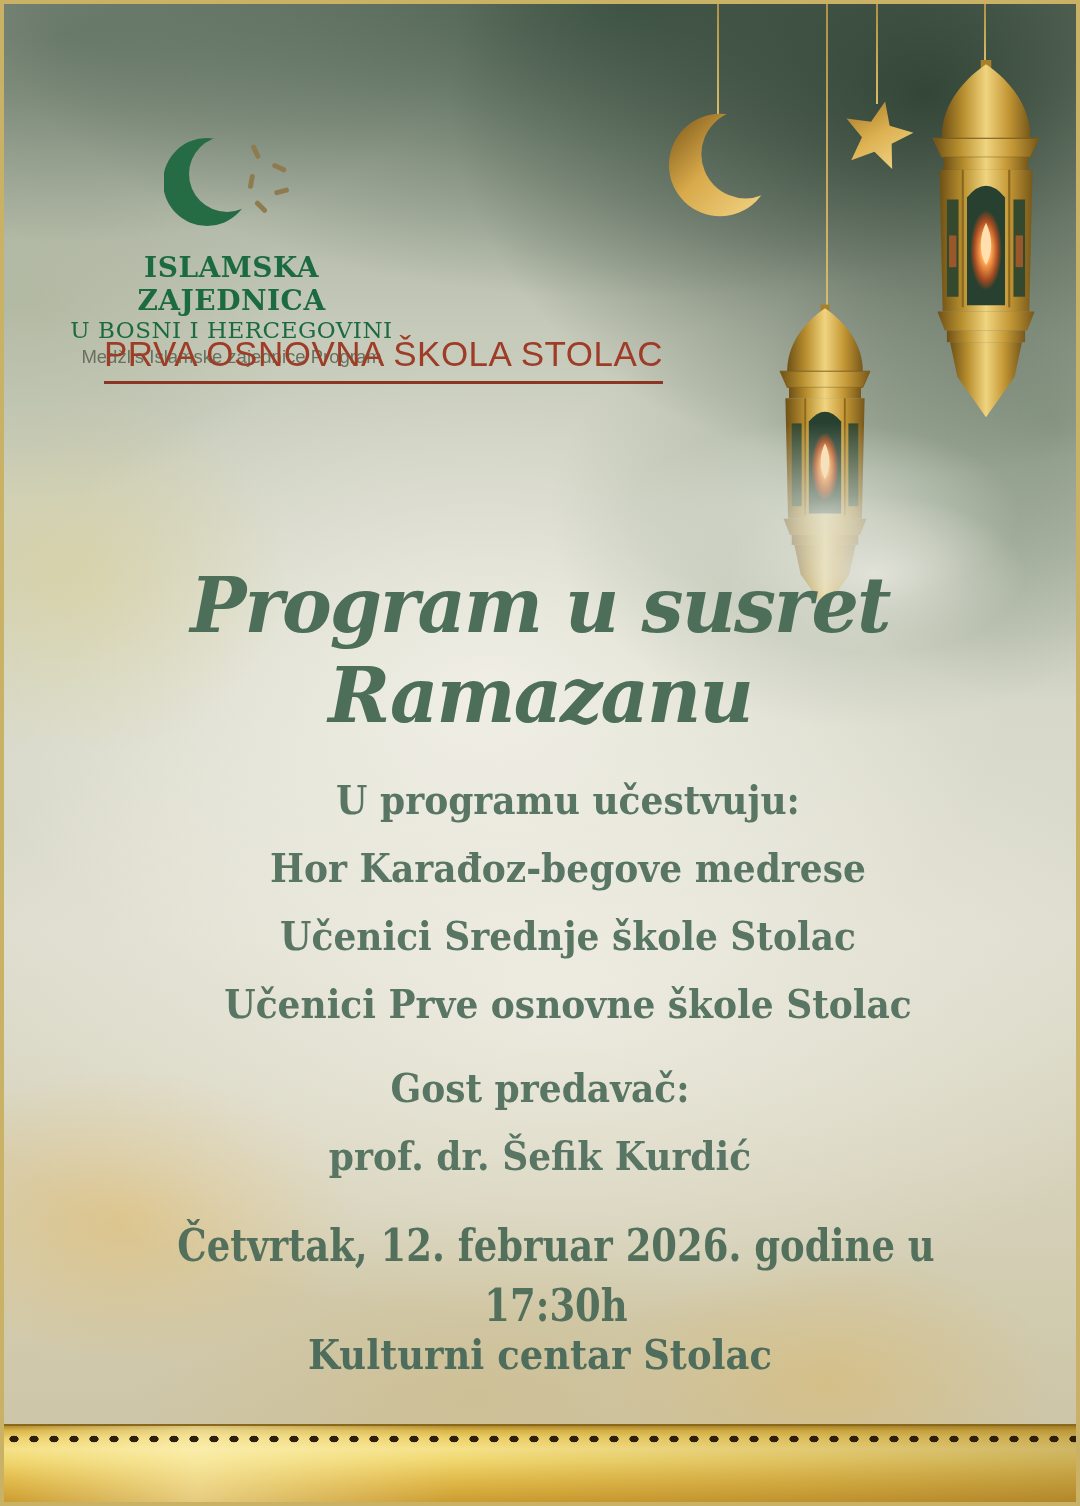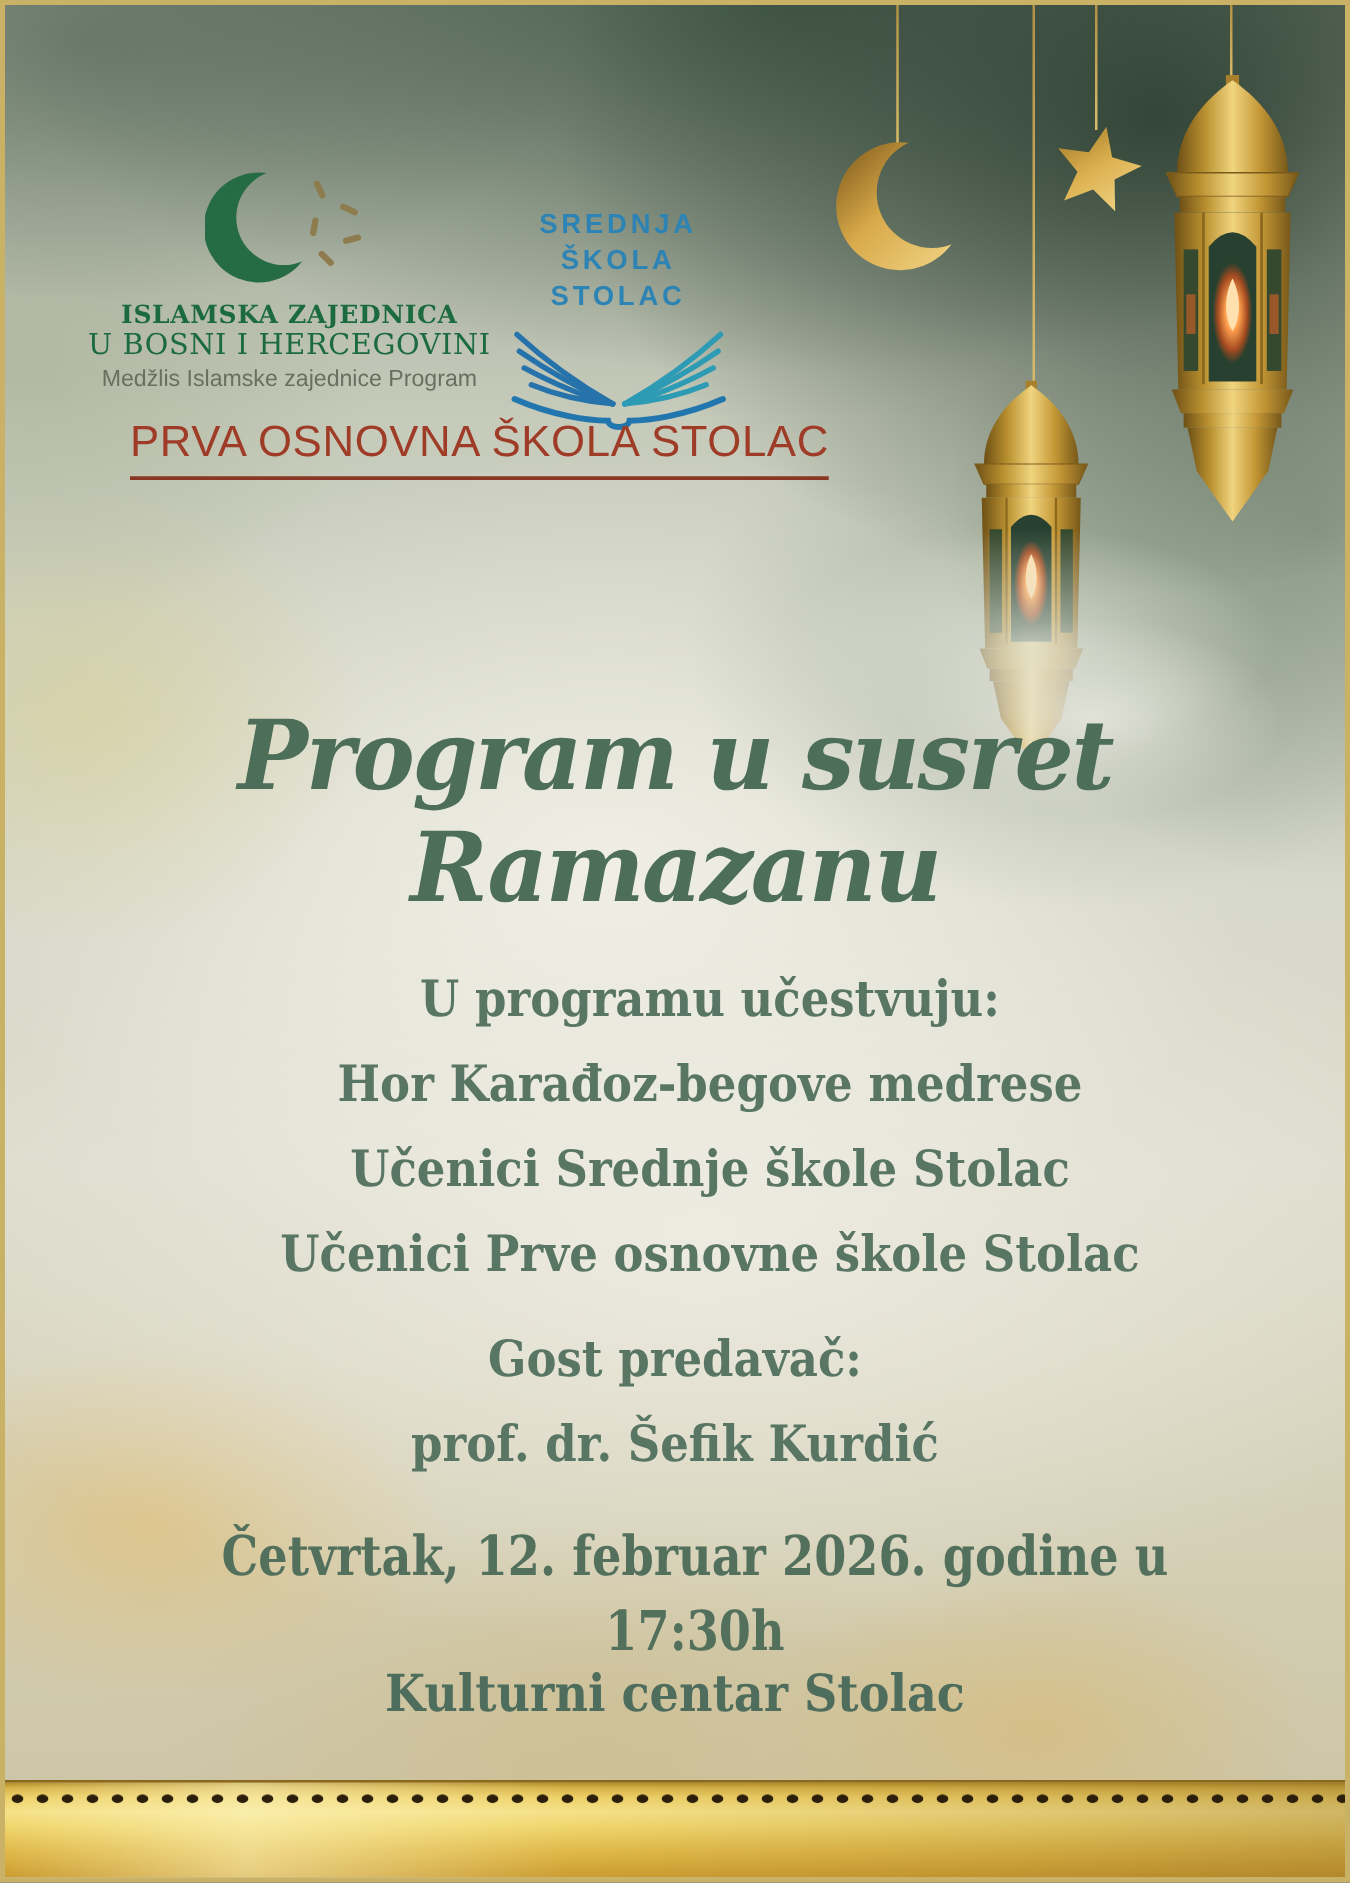--- a/index.html
+++ b/index.html
@@ -46,21 +46,21 @@
     background: radial-gradient(ellipse 50% 50% at 50% 50%, rgba(224,228,217,0.75), rgba(224,228,217,0) 70%);
   }
   .mist2 {
     left: 660px; top: 460px; width: 420px; height: 220px;
     background: radial-gradient(ellipse 50% 50% at 50% 50%, rgba(230,230,220,0.9), rgba(230,230,220,0) 72%);
   }
 
   
   .org-logo { left: 55px; top: 126px; width: 345px; text-align: center; }
   .org-logo svg { display: block; margin: 0 auto; }
-  .org-line1 { font-size: 20px; font-weight: bold; color: #1c6b40; letter-spacing: 0.5px; margin-top: 5px; }
+  .org-line1 { font-size: 28px; font-weight: bold; color: #1c6b40; letter-spacing: 0.5px; margin-top: 17px; }
   .org-line2 { font-size: 23px; font-weight: normal; color: #1c6b40; letter-spacing: 0.5px; }
   .org-line3 { font-family: "Liberation Sans", sans-serif; font-size: 18.5px; color: #68705f; margin-top: 3px; }
 
   
   .school-logo { left: 388px; top: 160px; width: 205px; text-align: center;
     font-family: "Liberation Sans", sans-serif; }
   .school-line { font-size: 22px; font-weight: bold; color: #2d84b4; letter-spacing: 3px; line-height: 29px; }
   .school-logo svg { display: block; margin: 8px auto 0; }
 
   
@@ -230,41 +230,20 @@
           <rect x="110" y="59" width="15" height="5" rx="2.5" transform="rotate(-15 117 61)"></rect>
           <rect x="90" y="74" width="15" height="5" rx="2.5" transform="rotate(45 97 76)"></rect>
         </g>
       </svg>
     </span>
     <div class="org-line1">ISLAMSKA ZAJEDNICA</div>
     <div class="org-line2">U BOSNI I HERCEGOVINI</div>
     <div class="org-line3">Medžlis Islamske zajednice Program</div>
   </div>
 
-  <div class="abs school-logo">
-    <div class="school-line">SREDNJA ŠKOLA</div>
-    <div class="school-line">STOLAC</div>
-    <span>
-      <svg width="182" height="88" viewBox="0 0 190 90" fill="none" stroke-linecap="round">
-        <g stroke="#2672aa" stroke-width="4.5">
-          <path d="M90,66 C62,50 34,30 10,8"></path>
-          <path d="M90,66 C64,54 38,40 12,22"></path>
-          <path d="M90,66 C66,60 42,50 16,36"></path>
-          <path d="M90,66 C68,64 46,60 22,50"></path>
-        </g>
-        <g stroke="#2e9bb5" stroke-width="4.5">
-          <path d="M100,66 C128,50 156,30 180,8"></path>
-          <path d="M100,66 C126,54 152,40 178,22"></path>
-          <path d="M100,66 C124,60 148,50 174,36"></path>
-          <path d="M100,66 C122,64 144,60 168,50"></path>
-        </g>
-        <path d="M8,62 C40,76 70,80 86,80 C87,87 103,87 104,80 C120,80 150,76 182,62" stroke="#2276ae" stroke-width="5"></path>
-      </svg>
-    </span>
-  </div>
 
   <div class="abs subheader">PRVA OSNOVNA ŠKOLA STOLAC</div>
 
   <div class="abs title">Program u susret Ramazanu</div>
 
   <div class="abs green-block participants">
     <div class="tline">U programu učestvuju:</div>
     <div class="tline">Hor Karađoz-begove medrese</div>
     <div class="tline">Učenici Srednje škole Stolac</div>
     <div class="tline">Učenici Prve osnovne škole Stolac</div>

